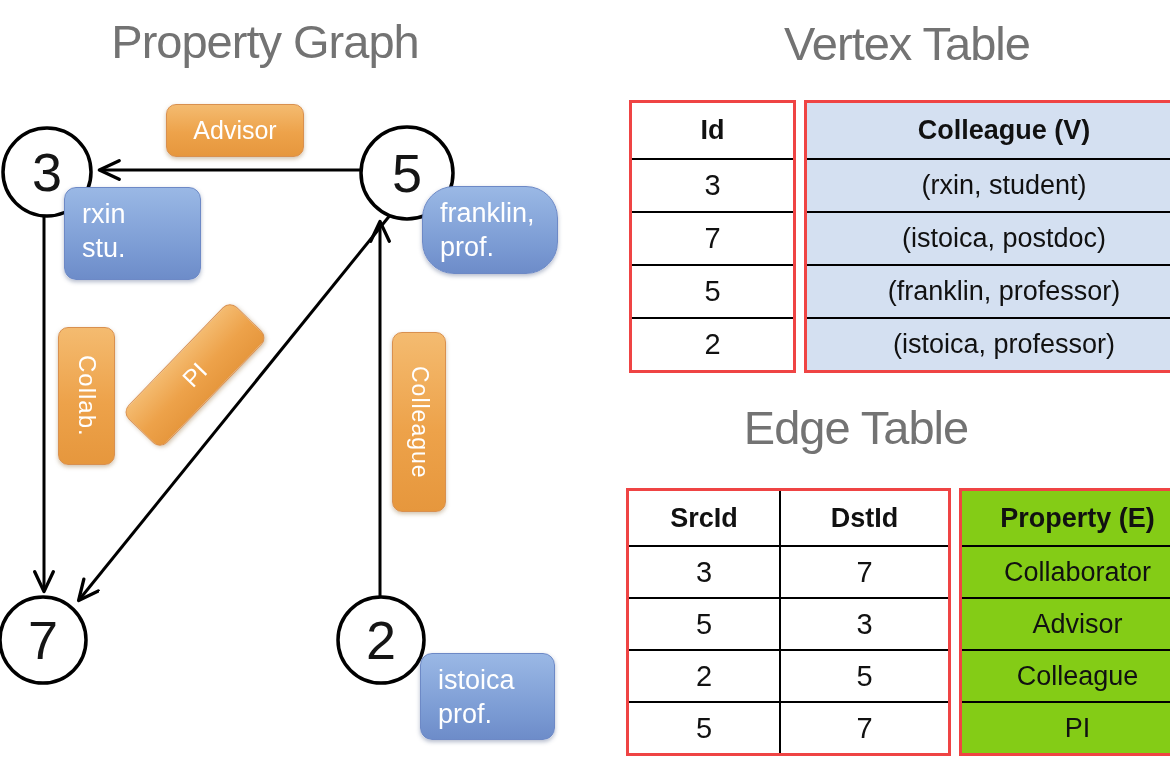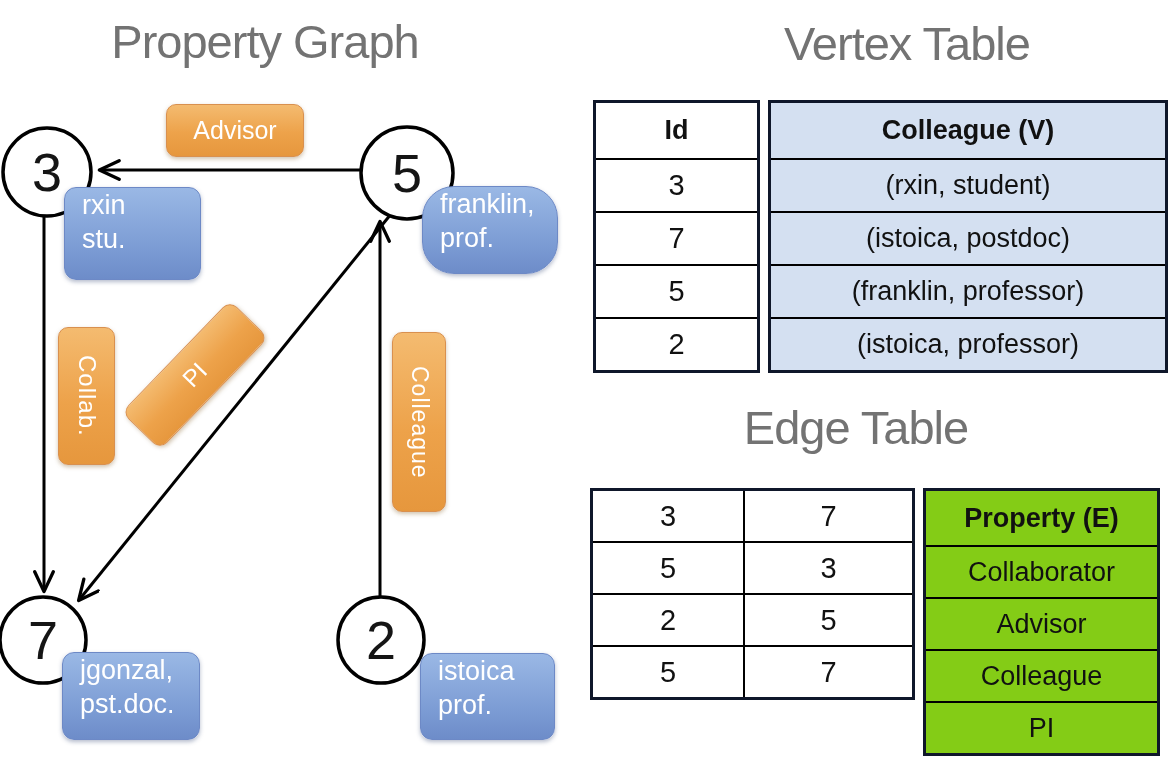--- a/index.html
+++ b/index.html
@@ -24,24 +24,24 @@
     box-shadow:0 2px 4px rgba(120,80,20,.35);
     color:#fff;font-size:25px;
   }
   .olabel.vert span{writing-mode:vertical-rl;text-orientation:mixed;letter-spacing:1px;}
   .nprop{
     position:absolute;box-sizing:border-box;
     background:linear-gradient(180deg,#9ab8e5 0%,#7a9ad3 70%,#6d8cc9 100%);
     border:1px solid #6d89c6;border-radius:12px;
     box-shadow:0 2px 4px rgba(40,60,110,.35);
     color:#fff;font-size:27px;line-height:1.26;
-    padding:0 0 0 17px;white-space:pre-line;
+    padding:9px 0 0 17px;white-space:pre-line;
   }
   
-  .tblock{position:absolute;border:3px solid #0f172a;box-sizing:border-box;background:#fff;}
+  .tblock{position:absolute;border:3px solid #ef4444;box-sizing:border-box;background:#fff;margin-left:36px;}
   .trow{display:flex;align-items:center;justify-content:center;
         border-top:2px solid #000;font-size:29px;}
   .trow:first-child{border-top:none;}
   .trow.th{font-weight:bold;font-size:27px;}
   .vt-id{left:593px;top:100px;width:167px;}
   .vt-id .trow{height:51px;}
   .vt-id .trow.th{height:55px;}
   .vt-prop{left:768px;top:100px;width:400px;background:#d4e0f1;}
   .vt-prop .trow{height:51px;font-size:27px;}
   .vt-prop .trow.th{height:55px;}
@@ -94,42 +94,44 @@
     <span>PI</span>
   </div>
   <div class="olabel vert" style="left:392px;top:332px;width:52px;height:178px;font-size:23px;">
     <span>Colleague</span>
   </div>
 
   <div class="nprop" style="left:64px;top:187px;width:137px;height:93px;">rxin
 stu.</div>
   <div class="nprop" style="left:422px;top:186px;width:136px;height:88px;border-radius:32px;">franklin,
 prof.</div>
-  <div class="nprop" style="left:62px;top:652px;width:138px;height:88px;">jgonzal,
-pst.doc.</div>
   <div class="nprop" style="left:420px;top:653px;width:135px;height:87px;">istoica
 prof.</div>
 
   <div class="tblock vt-id">
     <div class="trow th">Id</div>
     <div class="trow">3</div>
     <div class="trow">7</div>
     <div class="trow">5</div>
     <div class="trow">2</div>
   </div>
 
   <div class="tblock vt-prop">
     <div class="trow th">Colleague (V)</div>
     <div class="trow">(rxin, student)</div>
     <div class="trow">(istoica, postdoc)</div>
     <div class="trow">(franklin, professor)</div>
     <div class="trow">(istoica, professor)</div>
   </div>
 
   <div class="tblock et-left">
+    <div class="trow th">
+      <div class="et-cell first">SrcId</div>
+      <div class="et-cell">DstId</div>
+    </div>
     <div class="trow">
       <div class="et-cell first">3</div>
       <div class="et-cell">7</div>
     </div>
     <div class="trow">
       <div class="et-cell first">5</div>
       <div class="et-cell">3</div>
     </div>
     <div class="trow">
       <div class="et-cell first">2</div>

